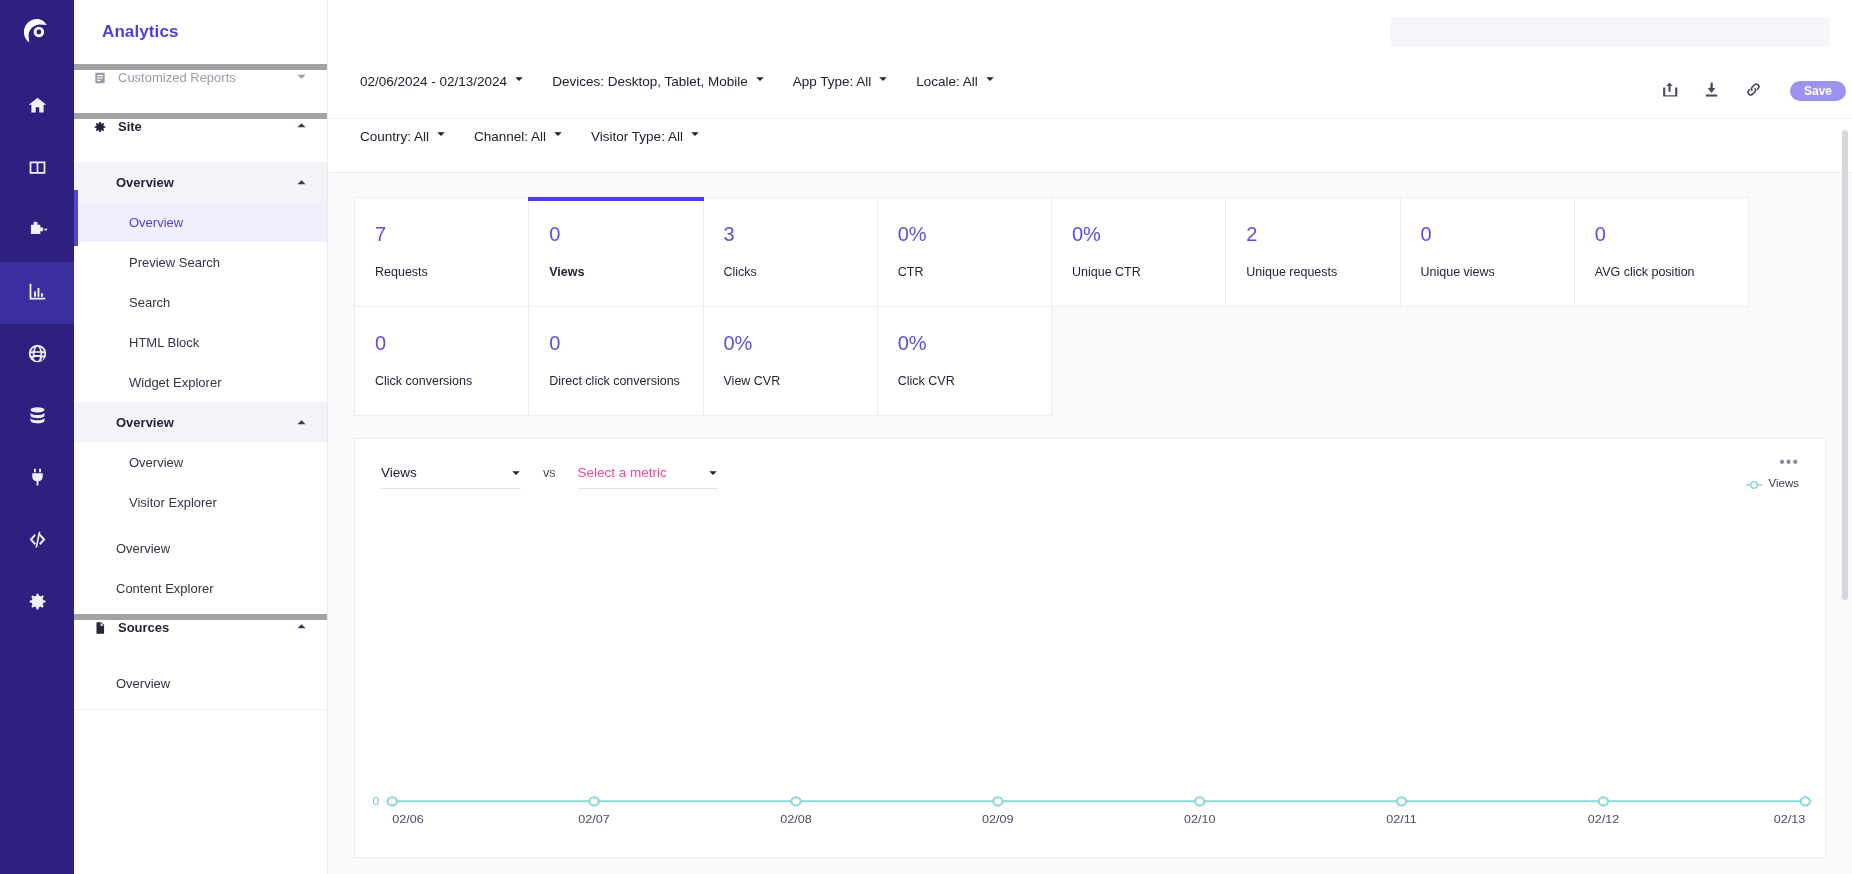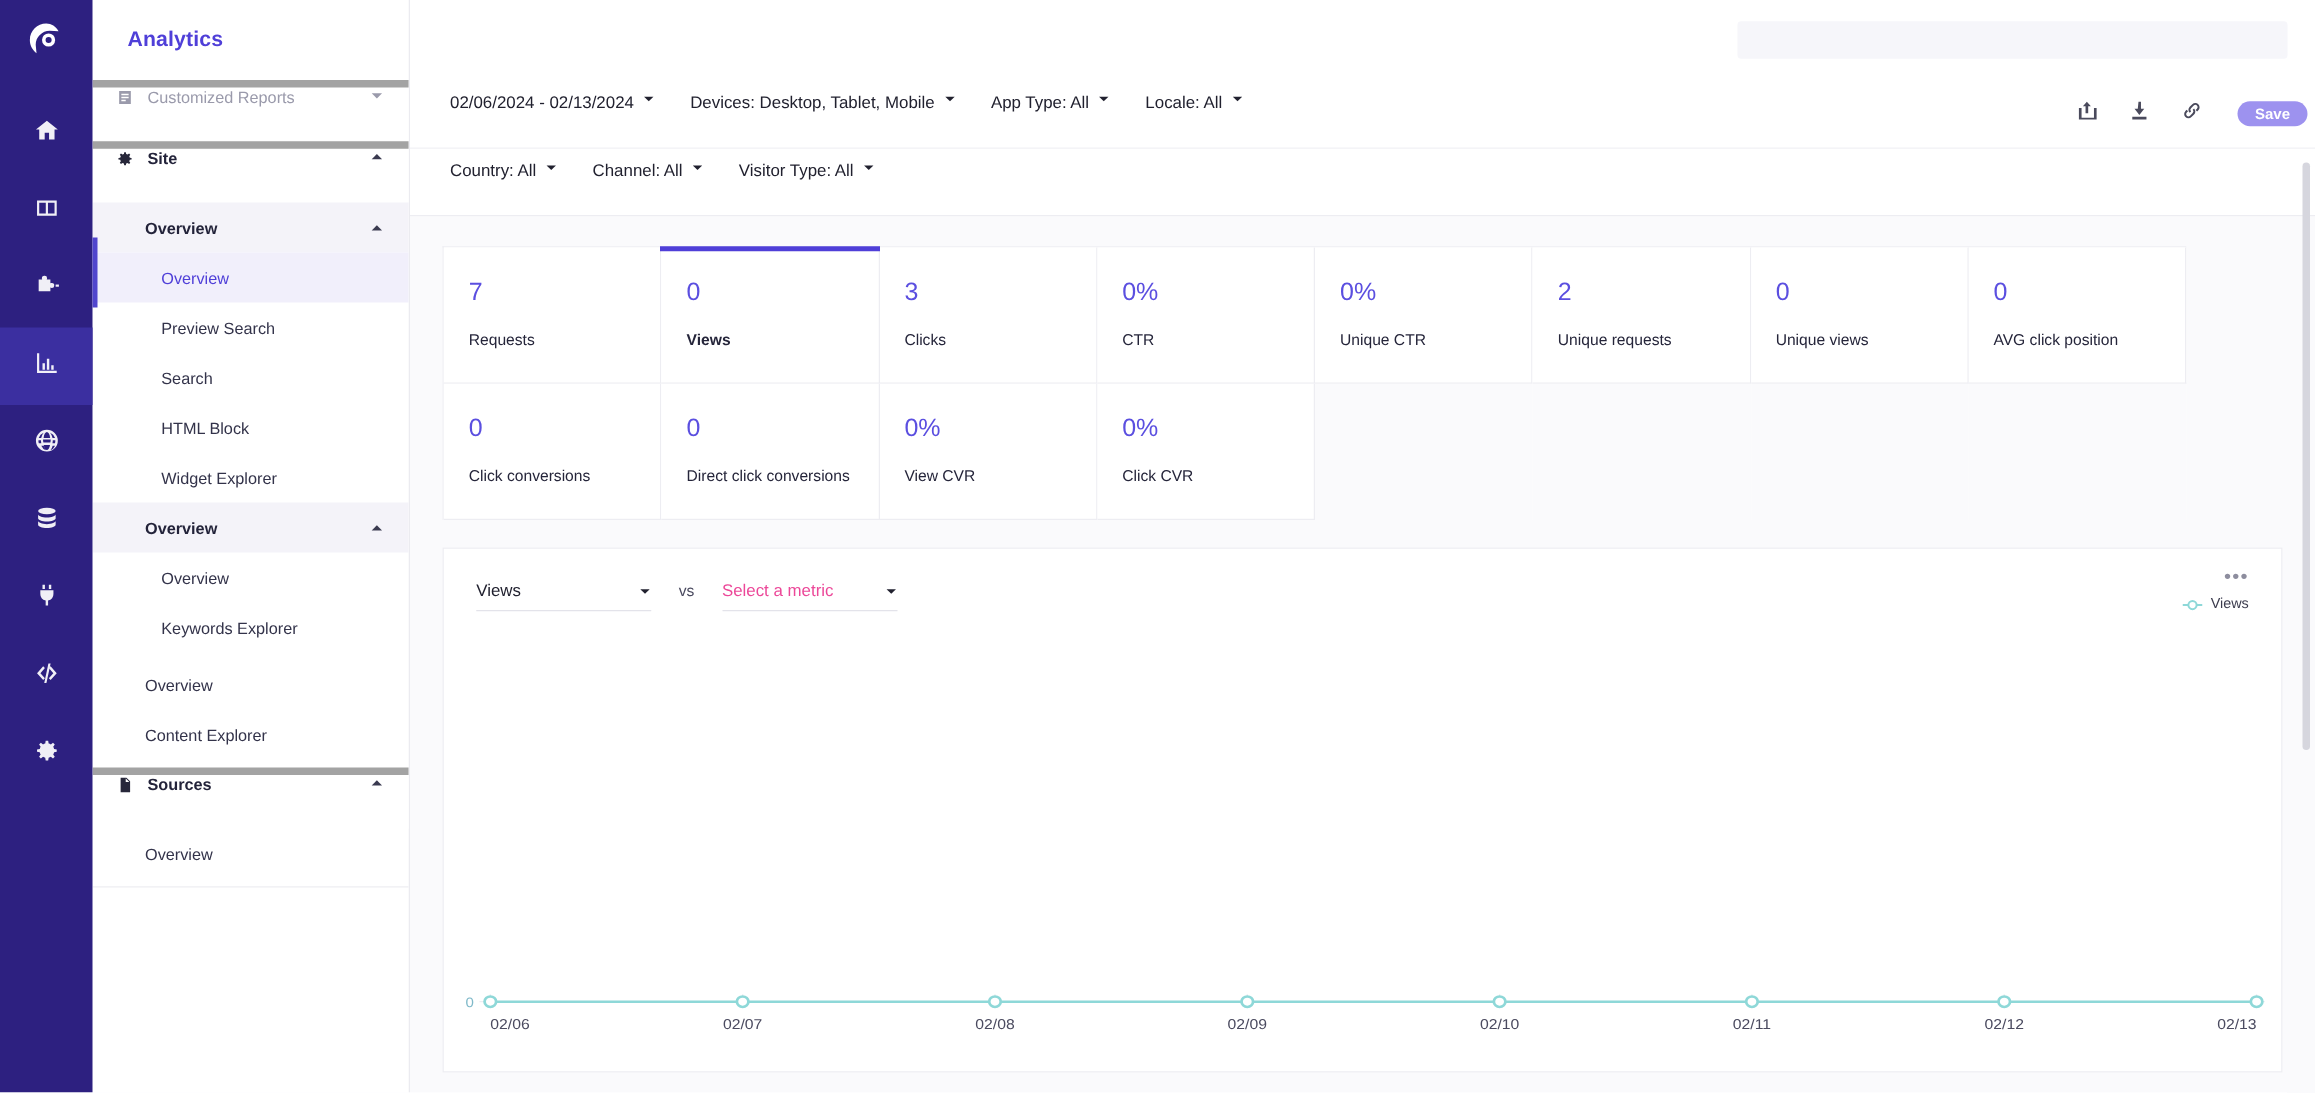--- a/index.html
+++ b/index.html
@@ -381,21 +381,21 @@
           <svg viewBox="0 0 12 12">
               <path d="M1.5 8 6 3.5 10.5 8z"></path>
             </svg>
         </span>
       </div>
       <div class="nav-group-body">
         <div class="nav-item">
           <span>Overview</span>
         </div>
         <div class="nav-item">
-          <span>Keywords Explorer</span>
+          <span>Visitor Explorer</span>
         </div>
       </div>
 
       <div class="nav-group-body">
         <div class="nav-item l2">
           <span>Overview</span>
         </div>
         <div class="nav-item l2">
           <span>Content Explorer</span>
         </div>

